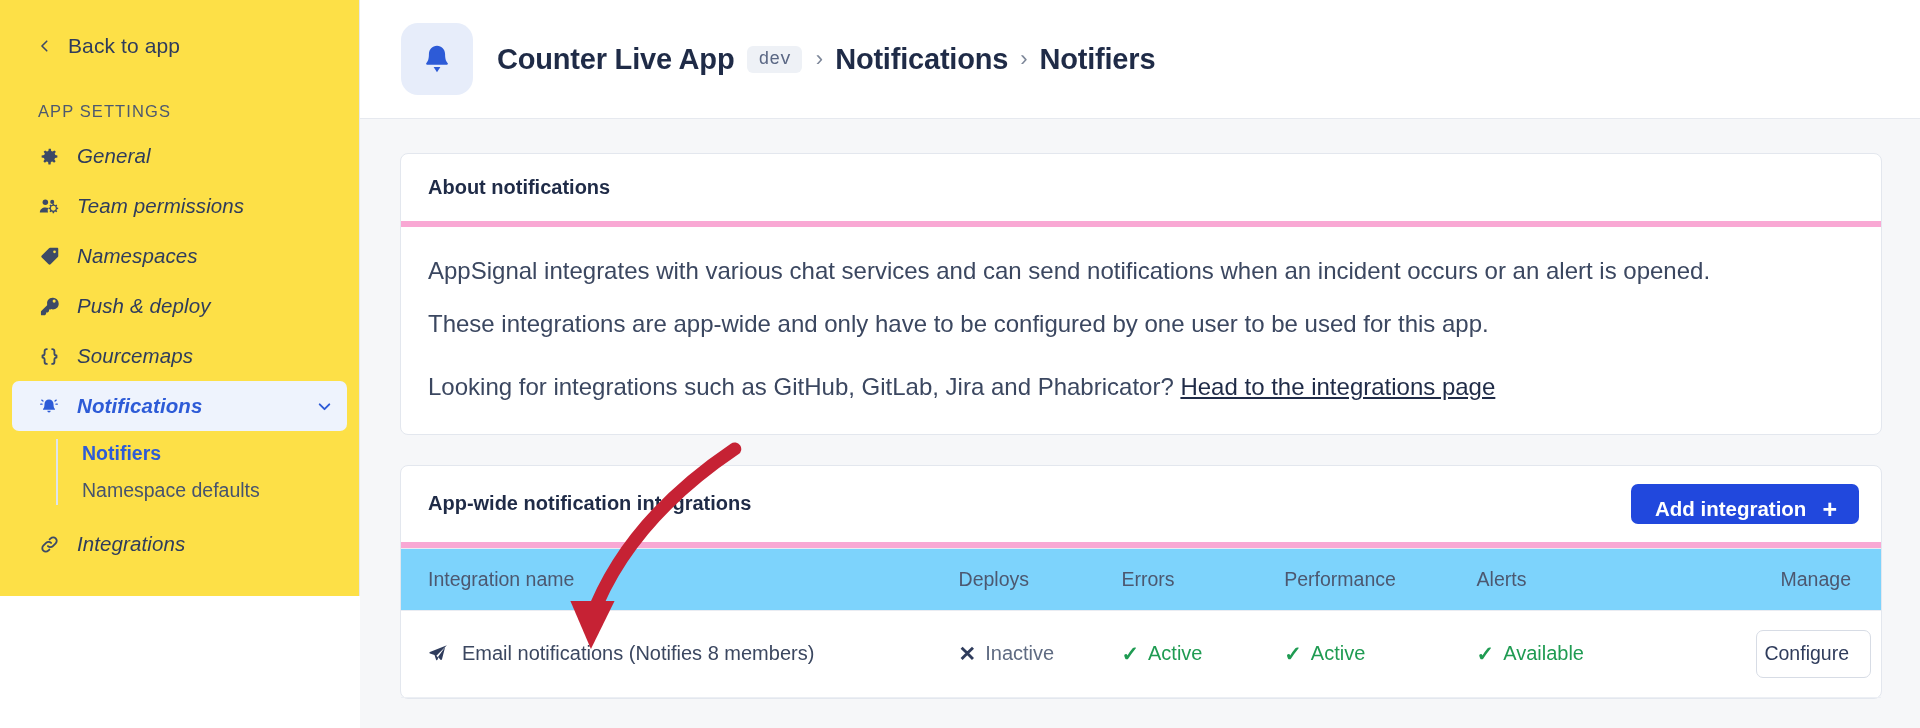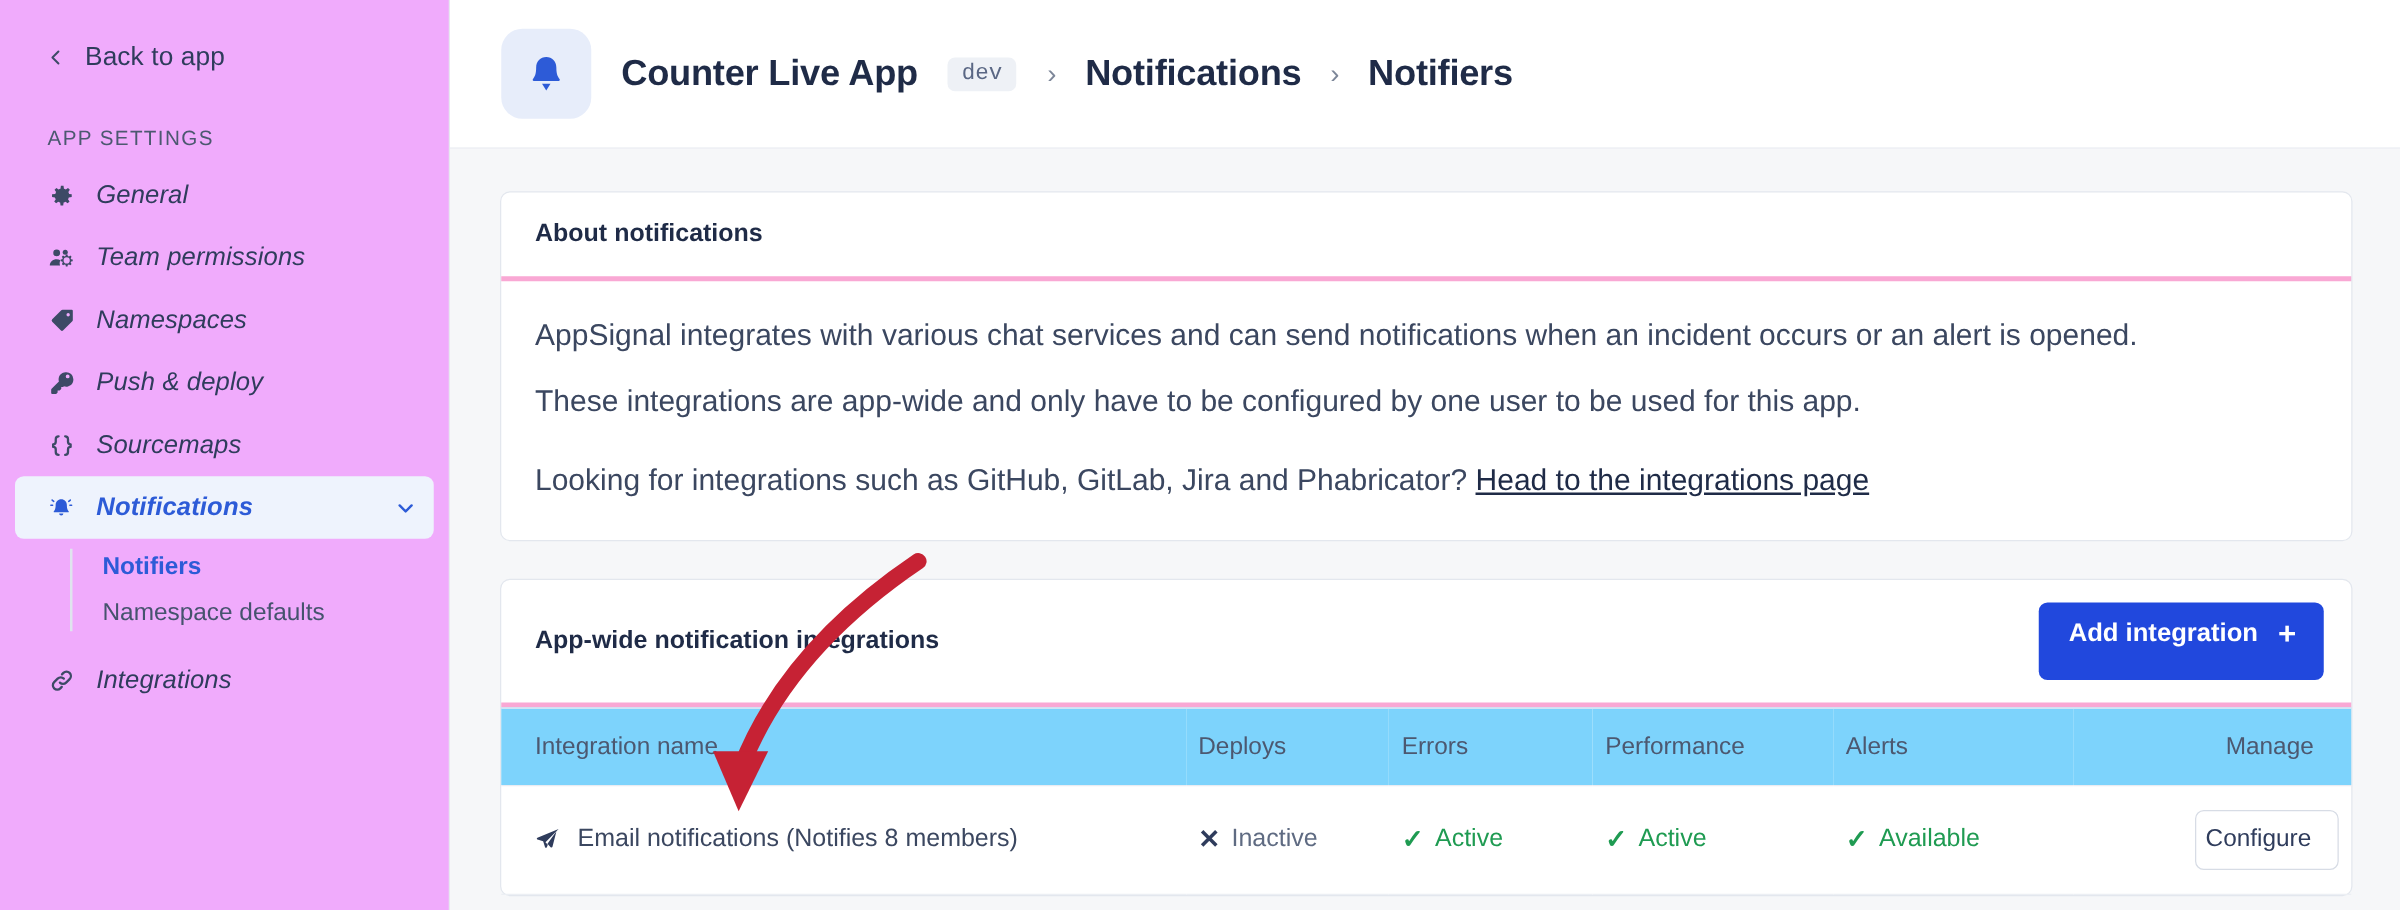--- a/index.html
+++ b/index.html
@@ -14,22 +14,22 @@
   .app {
     display: flex;
     width: 1920px;
     height: 728px;
   }
 
   
   .sidebar {
     width: 360px;
     min-width: 360px;
-    height: 728px;
-    background: #f0abfc;
+    height: 596px;
+    background: #fde047;
     border-right: 1px solid #e6e9ef;
     padding: 28px 0 0 0;
     position: relative;
   }
   .back-row {
     display: flex;
     align-items: center;
     gap: 16px;
     padding: 6px 0 6px 38px;
     cursor: pointer;
@@ -142,21 +142,21 @@
     border-radius: 17px;
     background: #e7edfa;
     display: flex;
     align-items: center;
     justify-content: center;
     color: #2d5bd7;
   }
   .crumbs {
     display: flex;
     align-items: center;
-    gap: 22px;
+    gap: 11px;
     margin-left: 24px;
   }
   .crumb {
     font-size: 29px;
     font-weight: bold;
     color: #1f2b47;
     letter-spacing: -.2px;
     cursor: pointer;
   }
   .crumb.plain { cursor: default; }
@@ -182,21 +182,21 @@
     position: relative;
   }
   .card {
     background: #ffffff;
     border: 1px solid #e3e7ee;
     border-radius: 8px;
     margin-bottom: 30px;
   }
   .card-head {
     padding: 22px 27px 22px 27px;
-    border-bottom: 4px solid #f9a8d4;
+    border-bottom: 6px solid #f9a8d4;
     font-size: 20px;
     font-weight: bold;
     color: #1f2b47;
     display: flex;
     align-items: center;
   }
   .card-head.withbtn {
     padding: 18px 22px 18px 27px;
     justify-content: space-between;
   }
@@ -214,21 +214,21 @@
     text-decoration: underline;
     cursor: pointer;
   }
   .btn-primary {
     background: #2148dd;
     color: #ffffff;
     border: none;
     border-radius: 7px;
     font-size: 20.5px;
     font-weight: bold;
-    padding: 13px 22px 24px 24px;
+    padding: 13px 22px 2px 24px;
     display: flex;
     align-items: center;
     gap: 16px;
     cursor: pointer;
     font-family: "Liberation Sans", sans-serif;
   }
   .btn-primary .plus { font-size: 25px; line-height: 1; font-weight: bold; }
 
   table.integrations {
     width: 100%;

